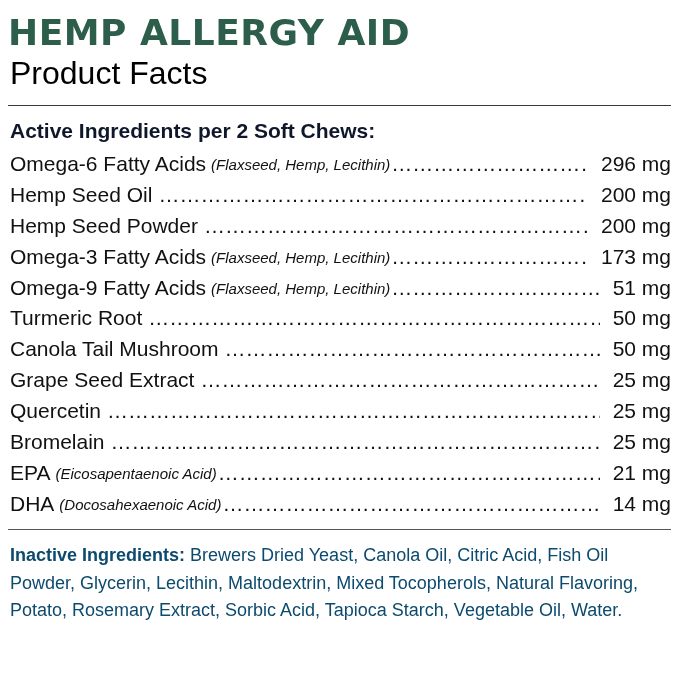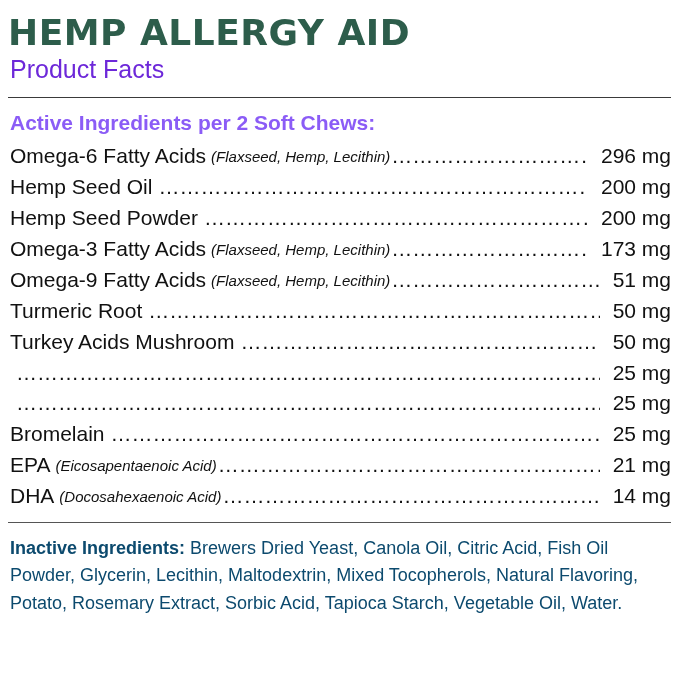--- a/index.html
+++ b/index.html
@@ -24,38 +24,38 @@
     font-family: "DejaVu Sans", sans-serif;
     font-size: 36px;
     font-weight: bold;
     letter-spacing: 0.5px;
     color: #2d5d4b;
     line-height: 1.05;
     margin: 4px 0 4px 0;
     text-transform: uppercase;
   }
   .subtitle {
-    font-size: 25px;
+    font-size: 32px;
     font-weight: normal;
-    color: #6d28d9;
+    color: #000000;
     margin: 0 0 14px 2px;
     line-height: 1.1;
   }
   .rule {
     border: 0;
     border-top: 1px solid #3a3a3a;
     margin: 10px 0 12px 0;
   }
   .rule.thin {
     border-top: 1px solid #555555;
   }
   .section-head {
     font-size: 21px;
     font-weight: bold;
-    color: #8b5cf6;
+    color: #0f172a;
     margin: 2px 0 6px 2px;
     line-height: 1.2;
   }
   .ing-list {
     margin: 0;
     padding: 0;
     list-style: none;
   }
   .ing-row {
     display: flex;
@@ -155,33 +155,35 @@
     </li>
 
     <li class="ing-row">
       <span class="ing-name">Turmeric Root</span>
       <span class="ing-paren"></span>
       <span class="dots">……………………………………………………………………………………………………………………………………</span>
       <span class="ing-amt">50 mg</span>
     </li>
 
     <li class="ing-row">
-      <span class="ing-name">Turkey Acids Mushroom</span>
+      <span class="ing-name">Canola Tail Mushroom</span>
       <span class="ing-paren"></span>
       <span class="dots">……………………………………………………………………………………………………………………………………</span>
       <span class="ing-amt">50 mg</span>
     </li>
 
     <li class="ing-row">
+      <span class="ing-name">Grape Seed Extract</span>
       <span class="ing-paren"></span>
       <span class="dots">……………………………………………………………………………………………………………………………………</span>
       <span class="ing-amt">25 mg</span>
     </li>
 
     <li class="ing-row">
+      <span class="ing-name">Quercetin</span>
       <span class="ing-paren"></span>
       <span class="dots">……………………………………………………………………………………………………………………………………</span>
       <span class="ing-amt">25 mg</span>
     </li>
 
     <li class="ing-row">
       <span class="ing-name">Bromelain</span>
       <span class="ing-paren"></span>
       <span class="dots">……………………………………………………………………………………………………………………………………</span>
       <span class="ing-amt">25 mg</span>

